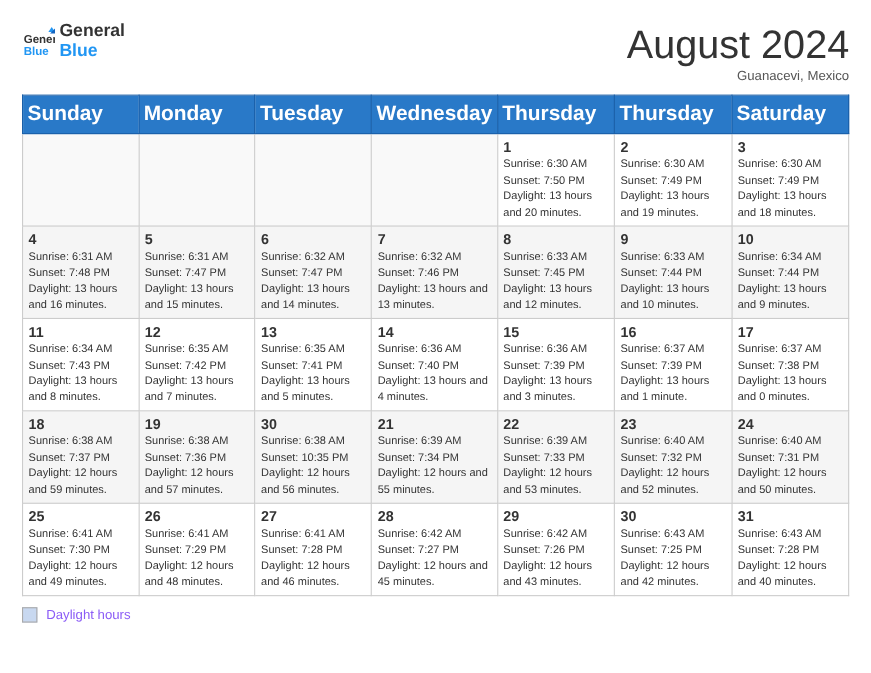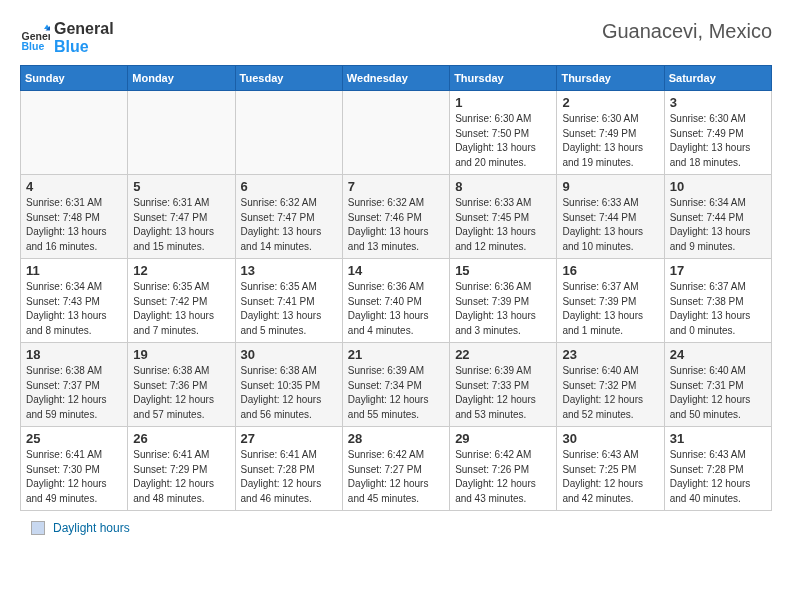--- a/index.html
+++ b/index.html
@@ -27,34 +27,34 @@
     }
     .title-block {
       text-align: right;
     }
     .month-title {
       font-size: 36px;
       color: #333;
       font-weight: normal;
     }
     .subtitle {
-      font-size: 20px;
+      font-size: 12px;
       color: #555;
     }
     table {
       width: 100%;
       border-collapse: collapse;
       font-size: 11px;
     }
     thead tr th {
       background-color: #2979C8;
       color: #fff;
       padding: 6px 4px;
       text-align: left;
-      font-size: 11px;
+      font-size: 19px;
       font-weight: bold;
       border: 1px solid #1a5fa8;
     }
     tbody tr td {
       border: 1px solid #ccc;
       vertical-align: top;
       padding: 4px 5px;
       height: 80px;
       width: 14.28%;
       background: #fff;
@@ -76,22 +76,21 @@
     }
     .empty-cell {
       background: #f9f9f9;
     }
     .legend {
       margin-top: 10px;
       display: flex;
       align-items: center;
       gap: 8px;
       font-size: 12px;
-      color: #0369a1;
-      margin-left: 11px;
+      color: #8b5cf6;
     }
     .legend-box {
       width: 14px;
       height: 14px;
       background: #c8d8f0;
       border: 1px solid #aaa;
       display: inline-block;
     }
   </style>
 </head>
@@ -104,20 +103,21 @@
       <text x="2" y="36" font-size="14" font-weight="bold" fill="#2196F3">Blue</text>
       <polygon points="32,8 40,8 36,2" fill="#2196F3"></polygon>
       <polygon points="34,10 40,10 40,4" fill="#1565C0"></polygon>
     </svg>
     <div>
       <div style="font-size:16px; font-weight:bold; color:#333; line-height:1.1;">General</div>
       <div style="font-size:16px; font-weight:bold; color:#2196F3; line-height:1.1;">Blue</div>
     </div>
   </div>
   <div class="title-block">
+    <div class="month-title">August 2024</div>
     <div class="subtitle">Guanacevi, Mexico</div>
   </div>
 </div>
 
 <table>
   <thead>
     <tr>
     <th>Sunday</th>
         <th>Monday</th>
         <th>Tuesday</th>

